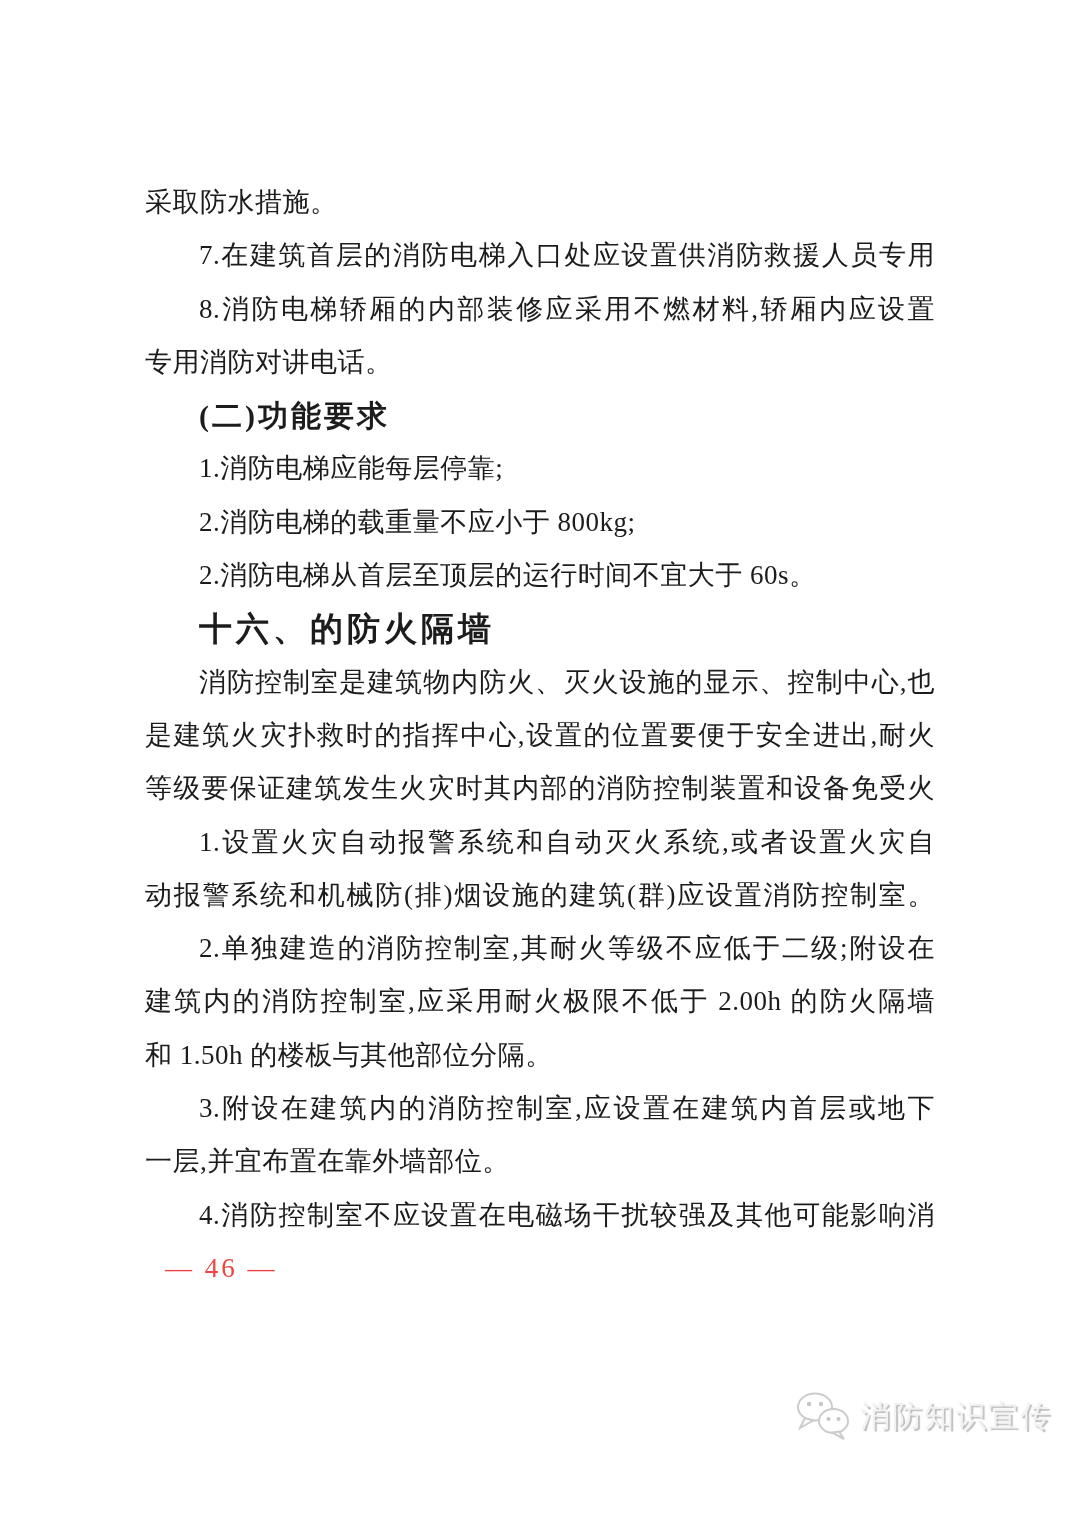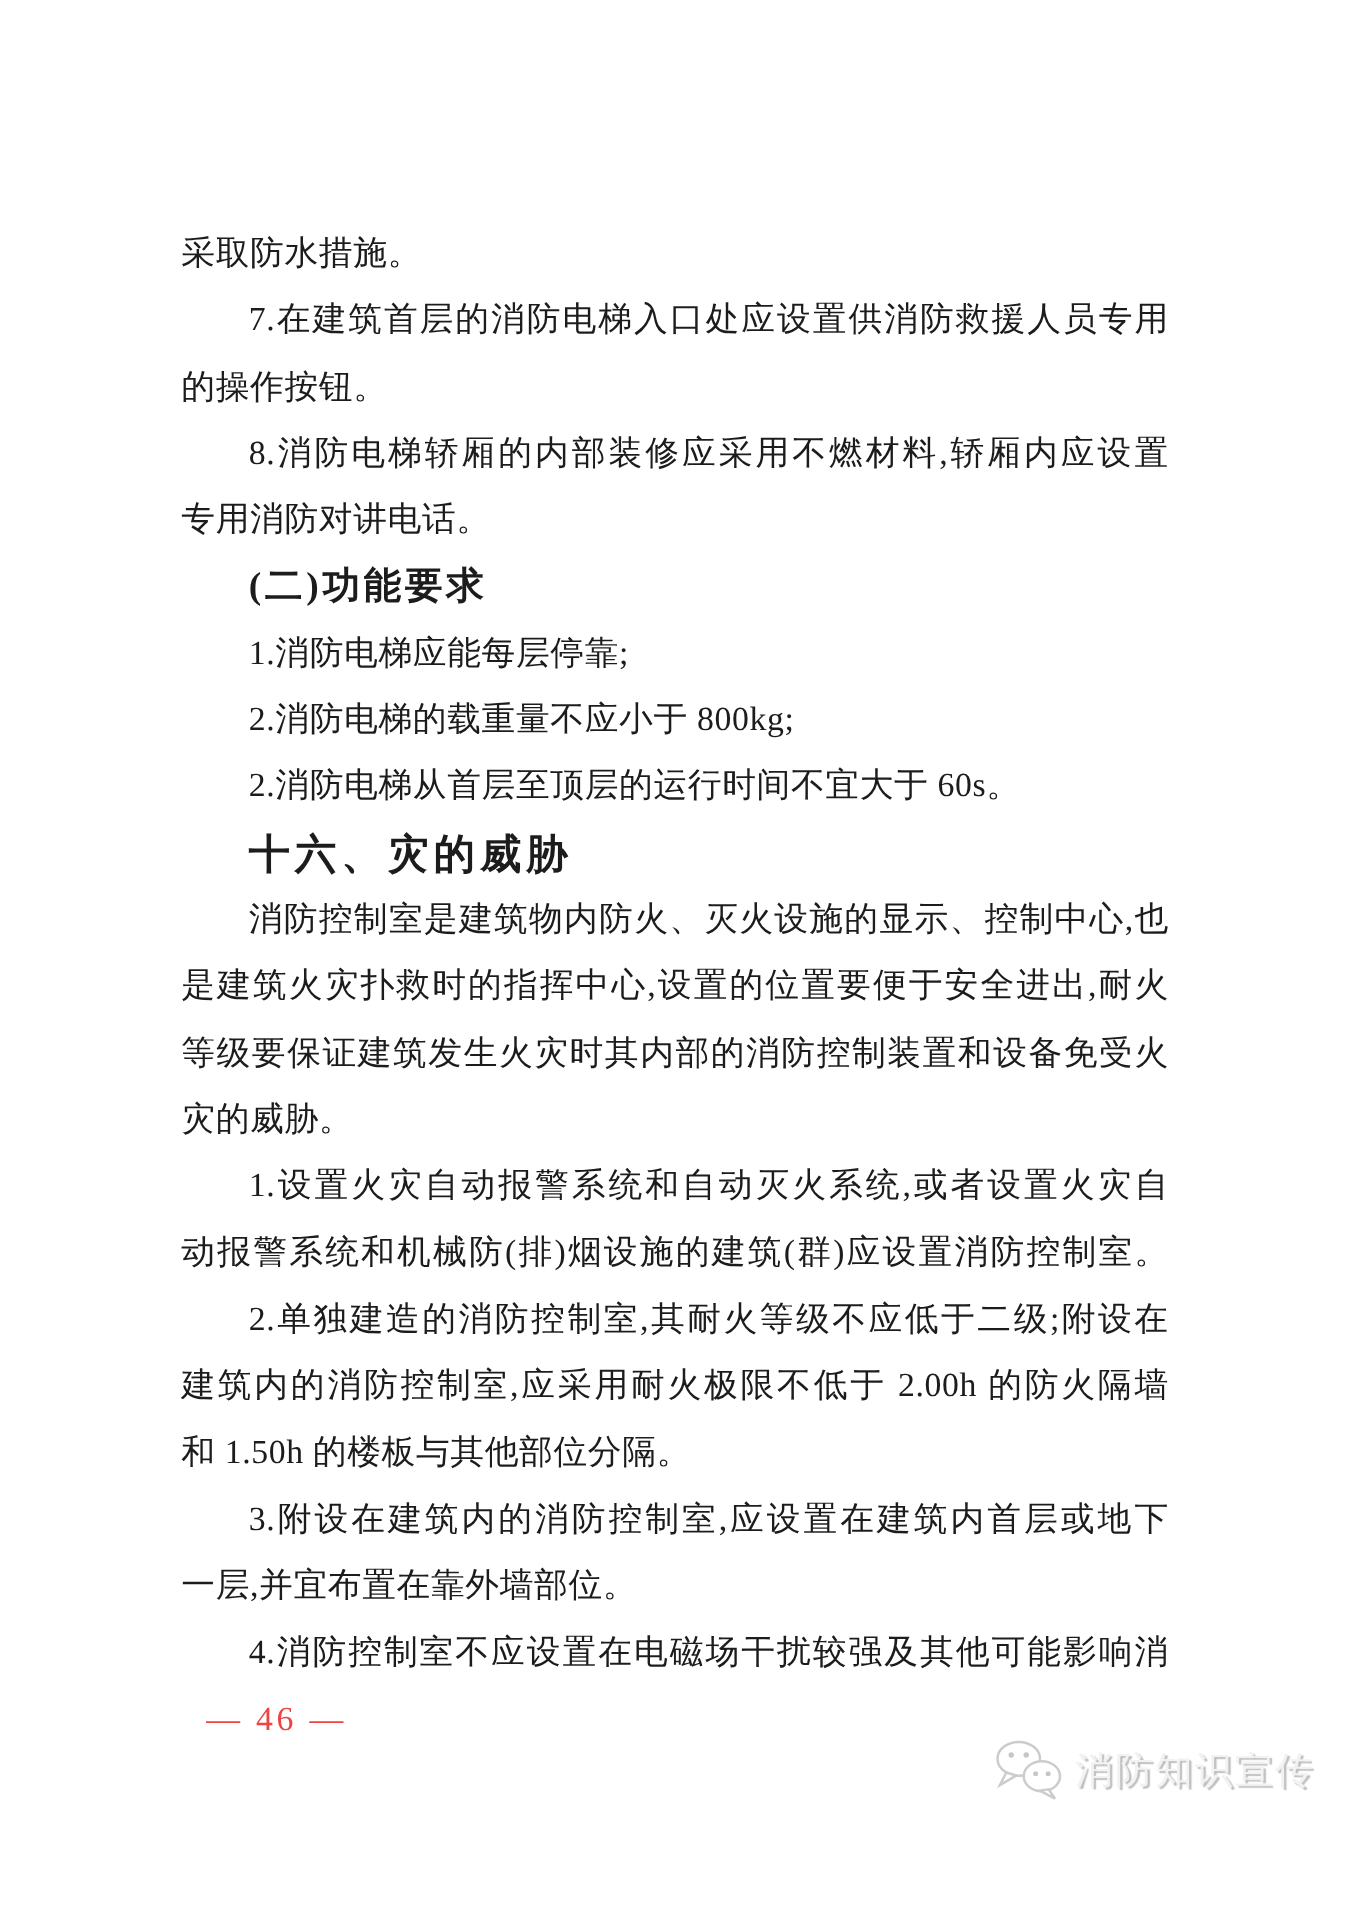--- a/index.html
+++ b/index.html
@@ -68,32 +68,30 @@
   .watermark-icon{ display:block; }
 </style>
 </head>
 <body>
 
 <div class="page">
 
   <div class="doc">
     <div class="line">采取防水措施。</div>
     <div class="line indent just">7.在建筑首层的消防电梯入口处应设置供消防救援人员专用</div>
-    <div class="line">的操作按钮。</div>
     <div class="line indent just">8.消防电梯轿厢的内部装修应采用不燃材料,轿厢内应设置</div>
     <div class="line">专用消防对讲电话。</div>
     <div class="line indent h2">(二)功能要求</div>
     <div class="line indent">1.消防电梯应能每层停靠;</div>
     <div class="line indent">2.消防电梯的载重量不应小于 800kg;</div>
     <div class="line indent">2.消防电梯从首层至顶层的运行时间不宜大于 60s。</div>
-    <div class="line indent h1">十六、灾的威胁</div>
+    <div class="line indent h1">十六、的防火隔墙</div>
     <div class="line indent just">消防控制室是建筑物内防火、灭火设施的显示、控制中心,也</div>
     <div class="line just">是建筑火灾扑救时的指挥中心,设置的位置要便于安全进出,耐火</div>
     <div class="line just">等级要保证建筑发生火灾时其内部的消防控制装置和设备免受火</div>
-    <div class="line">灾的威胁。</div>
     <div class="line indent just">1.设置火灾自动报警系统和自动灭火系统,或者设置火灾自</div>
     <div class="line just">动报警系统和机械防(排)烟设施的建筑(群)应设置消防控制室。</div>
     <div class="line indent just">2.单独建造的消防控制室,其耐火等级不应低于二级;附设在</div>
     <div class="line just">建筑内的消防控制室,应采用耐火极限不低于 2.00h 的防火隔墙</div>
     <div class="line">和 1.50h 的楼板与其他部位分隔。</div>
     <div class="line indent just">3.附设在建筑内的消防控制室,应设置在建筑内首层或地下</div>
     <div class="line">一层,并宜布置在靠外墙部位。</div>
     <div class="line indent just">4.消防控制室不应设置在电磁场干扰较强及其他可能影响消</div>
     <div class="line pagenum">— 46 —</div>
   </div>

